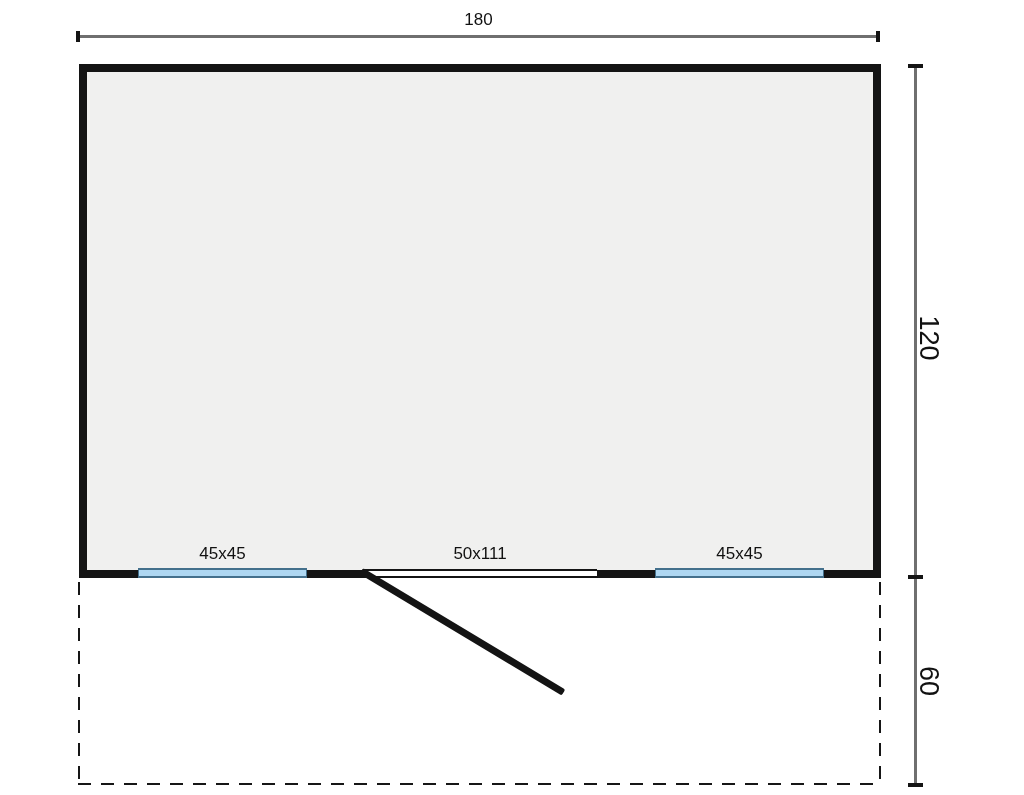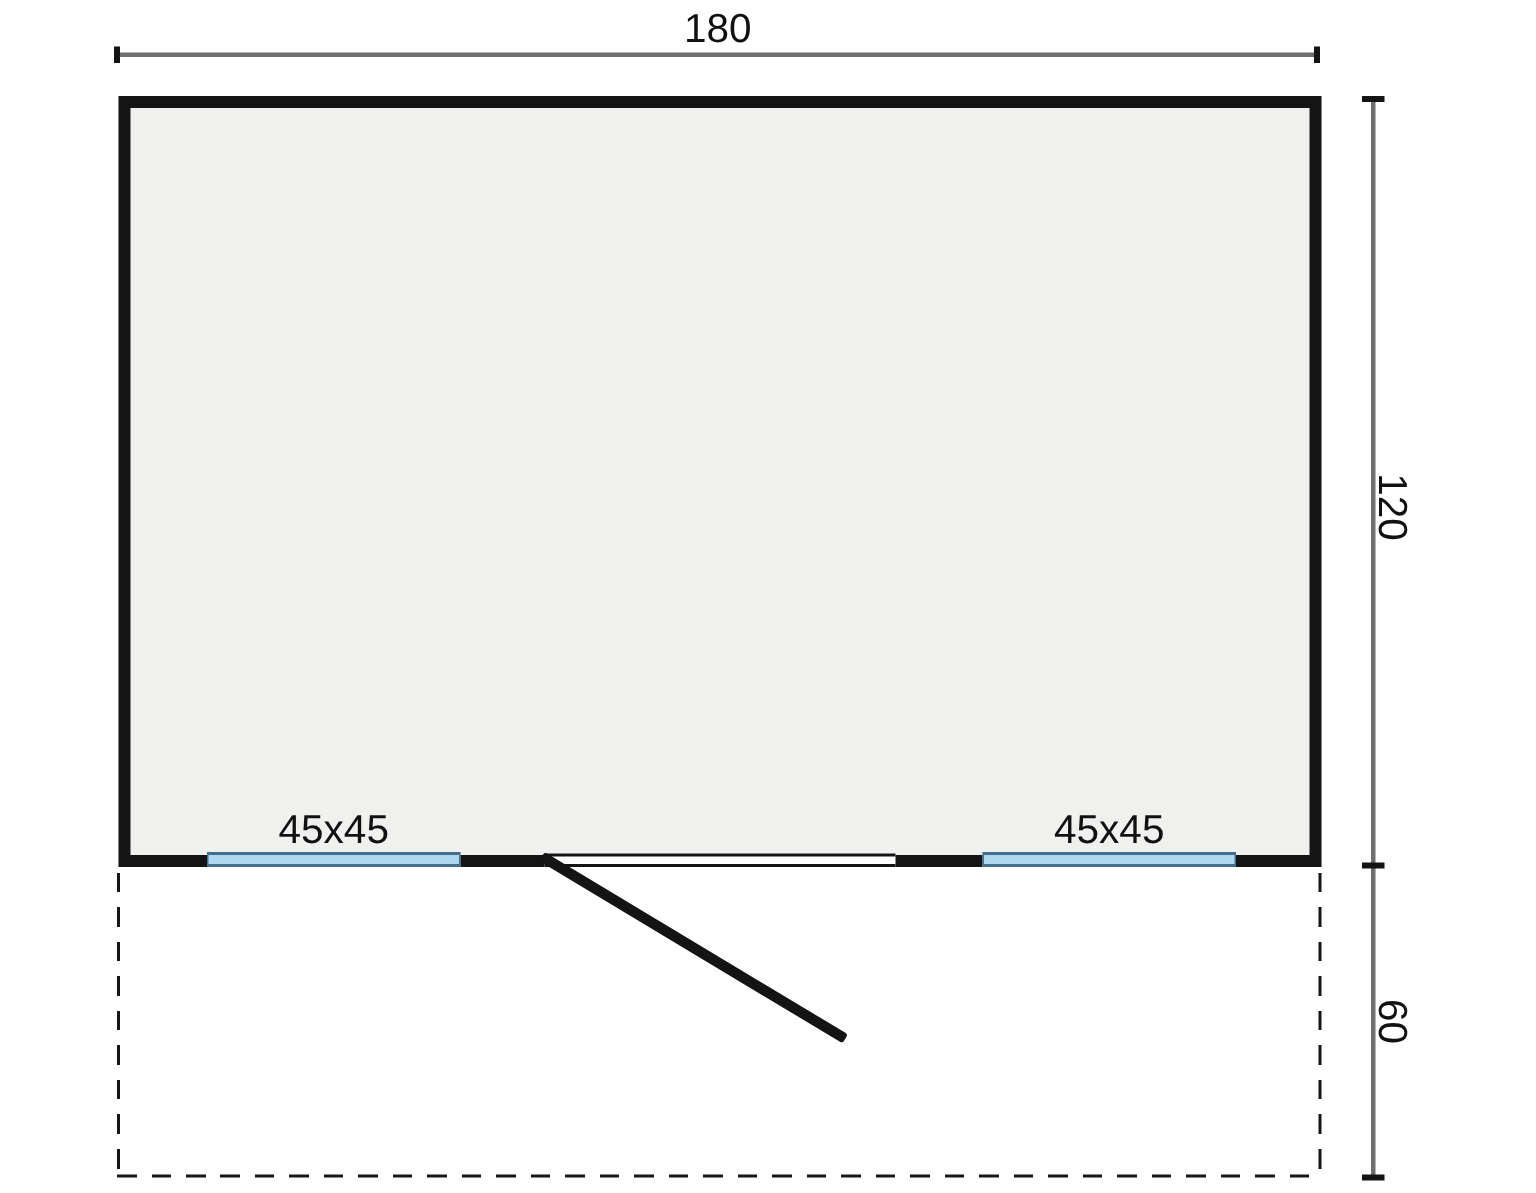--- a/index.html
+++ b/index.html
@@ -39,21 +39,21 @@
   .door-leaf{
     position:absolute;left:363px;top:568px;width:236px;height:7px;
     background:#141414;
     transform-origin:0 0;
     transform:rotate(31deg);
     border-radius:2px;
   }
   
   .lbl{
     position:absolute;
-    font-size:27px;line-height:27px;
+    font-size:17px;line-height:27px;
     color:#111111;
     text-align:center;
     white-space:nowrap;
     letter-spacing:0px;
   }
   .lbl-win-left{left:138px;width:169px;top:540px;}
   .lbl-door{left:363px;width:234px;top:540px;}
   .lbl-win-right{left:655px;width:169px;top:540px;}
   .lbl-width{left:78px;width:801px;top:6px;}
   .lbl-rot{
@@ -97,20 +97,21 @@
 <div id="canvas">
 
   <div class="building"></div>
 
   <div class="window left"></div>
   <div class="door-opening"></div>
   <div class="door-leaf"></div>
   <div class="window right"></div>
 
   <div class="lbl lbl-win-left">45x45</div>
+  <div class="lbl lbl-door">50x111</div>
   <div class="lbl lbl-win-right">45x45</div>
 
   <div class="dim-h"></div>
   <div class="cap-v left"></div>
   <div class="cap-v right"></div>
   <div class="lbl lbl-width">180</div>
 
   <div class="dim-v"></div>
   <div class="cap-h top"></div>
   <div class="cap-h mid"></div>

